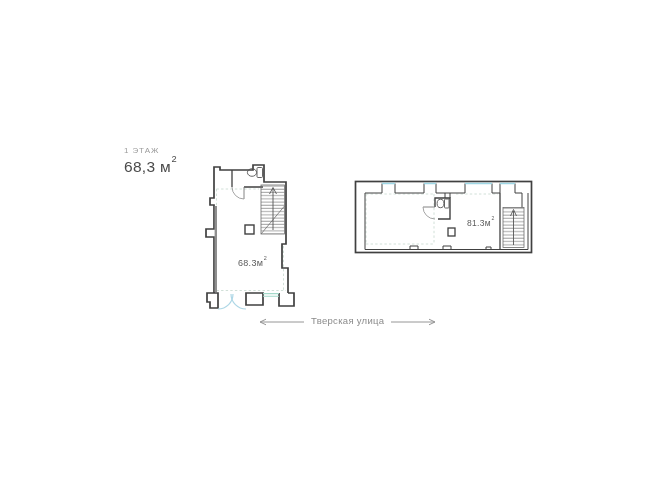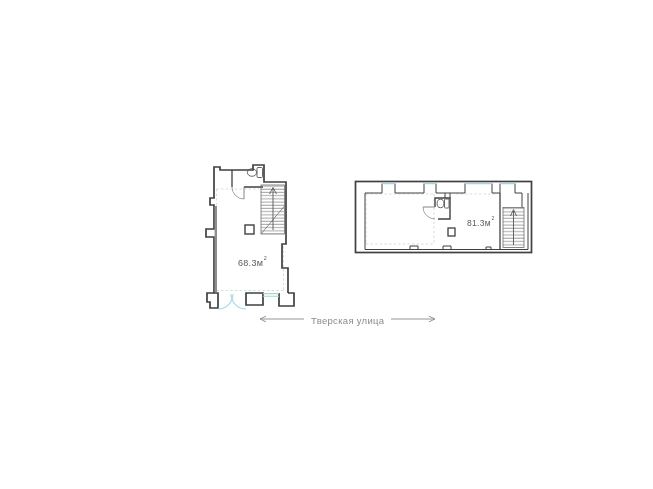--- a/index.html
+++ b/index.html
@@ -33,35 +33,41 @@
   .room-label{
     position:absolute;
     font-size:9px;
     color:#5c5c5c;
     letter-spacing:0.3px;
   }
   .plan-svg{position:absolute;display:block;}
   .street{
     position:absolute;
     left:258px;top:315px;width:186px;
-    display:flex;align-items:flex-start;gap:7px;
+    display:flex;align-items:flex-end;gap:7px;
     color:#8a8a8a;
   }
   .street-label{
     font-size:9.5px;
     white-space:nowrap;
     letter-spacing:0.3px;
   }
   .street svg{display:block;flex:0 0 auto;}
 </style>
 </head>
 <body>
 
 <div class="canvas">
 
+  <div class="title-block" style="left:124px;top:146px">
+    <div class="t-small">1 ЭТАЖ</div>
+    <div class="t-big">
+      <span>68,3 м</span><sup>2</sup>
+    </div>
+  </div>
 
 
   <svg class="plan-svg" style="left:196px;top:158px" width="112" height="157" viewBox="0 0 112 157">
     <defs>
       <pattern id="tr1" x="65" y="27" width="23.5" height="3.2" patternUnits="userSpaceOnUse">
         <line x1="0" y1="1" x2="23.5" y2="1" stroke="#6e6e6e" stroke-width="0.7"></line>
       </pattern>
     </defs>
 
     <path d="M20.5,31 H63 M20.5,31 V132.5 M20.5,132.5 H90 M87.5,88 V132" stroke="#ccdcd4" stroke-width="0.9" stroke-dasharray="2.4,2.2" fill="none"></path>

